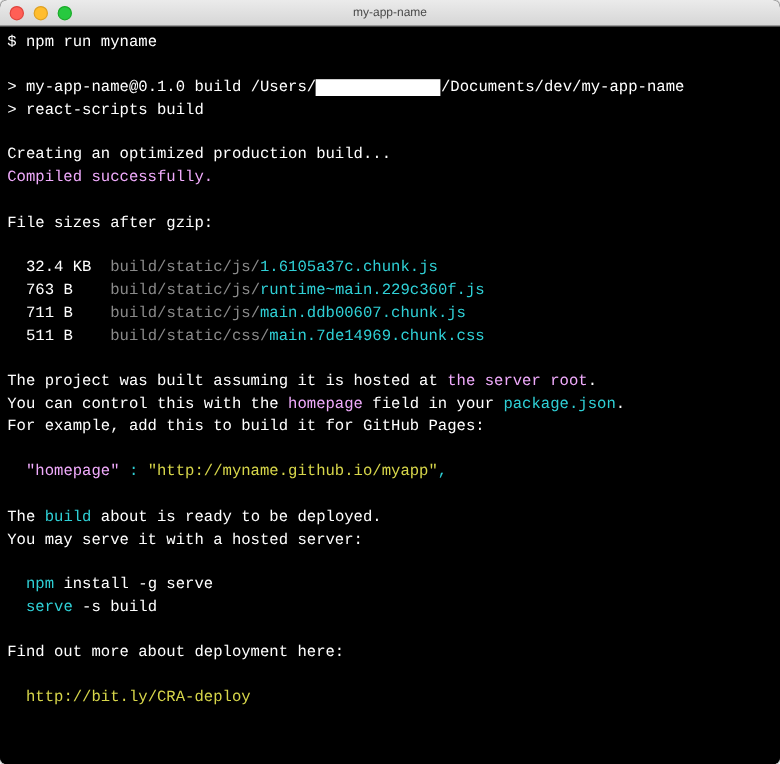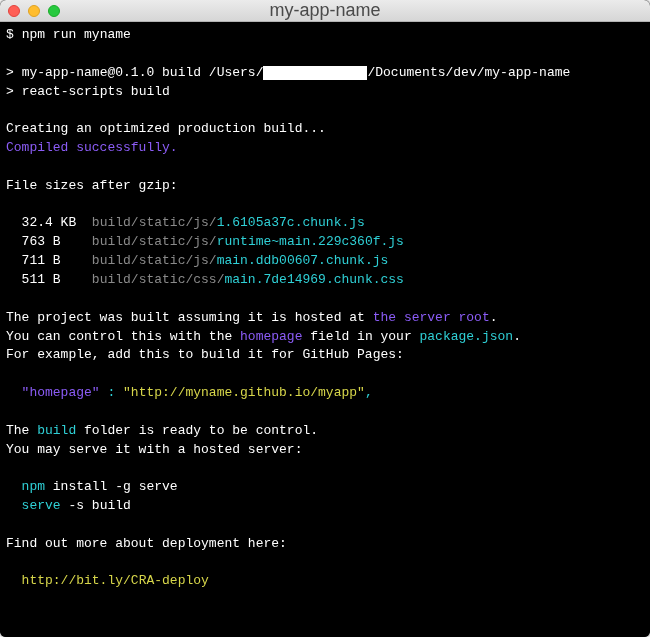--- a/index.html
+++ b/index.html
@@ -41,35 +41,35 @@
       border-radius: 50%;
     }
     .tl-close { background: #ff5f56; border: 0.5px solid #e0443e; }
     .tl-min { background: #ffbd2e; border: 0.5px solid #dea123; }
     .tl-max { background: #27c93f; border: 0.5px solid #1aab29; }
     .title {
       position: absolute;
       left: 0; right: 0;
       text-align: center;
       font-family: -apple-system, "Helvetica Neue", Arial, sans-serif;
-      font-size: 18px;
+      font-size: 10px;
       color: #4a4a4a;
       pointer-events: none;
     }
     .terminal {
       flex: 1;
       background: #000;
       color: #fff;
       padding: 4px 6px;
       line-height: 1.45;
       white-space: pre;
       overflow: hidden;
     }
     .dim { color: #8a8a8a; }
-    .green { color: #8b5cf6; }
+    .green { color: #f0abfc; }
     .cyan { color: #2fd0d6; margin-top: 28px; }
     .yellow { color: #d7d64a; }
     .redacted {
       display: inline-block;
       width: 104px;
       height: 14px;
       background: #fff;
       vertical-align: text-bottom;
     }
   </style>
@@ -99,21 +99,21 @@
   <span>763 B</span>    <span class="dim">build/static/js/</span><span class="cyan">runtime~main.229c360f.js</span>
   <span>711 B</span>    <span class="dim">build/static/js/</span><span class="cyan">main.ddb00607.chunk.js</span>
   <span>511 B</span>    <span class="dim">build/static/css/</span><span class="cyan">main.7de14969.chunk.css</span>
 
 <span>The project was built assuming it is hosted at </span><span class="green">the server root</span><span>.</span>
 <span>You can control this with the </span><span class="green">homepage</span><span> field in your </span><span class="cyan">package.json</span><span>.</span>
 <span>For example, add this to build it for GitHub Pages:</span>
 
   <span class="green">"homepage"</span><span class="cyan"> : </span><span class="yellow">"http://myname.github.io/myapp"</span><span class="cyan">,</span>
 
-<span>The </span><span class="cyan">build</span><span> folder is ready to be control.</span>
+<span>The </span><span class="cyan">build</span><span> about is ready to be deployed.</span>
 <span>You may serve it with a hosted server:</span>
 
   <span class="cyan">npm</span><span> install -g serve</span>
   <span class="cyan">serve</span><span> -s build</span>
 
 <span>Find out more about deployment here:</span>
 
   <span class="yellow">http://bit.ly/CRA-deploy</span>
 </div>
 </div>

